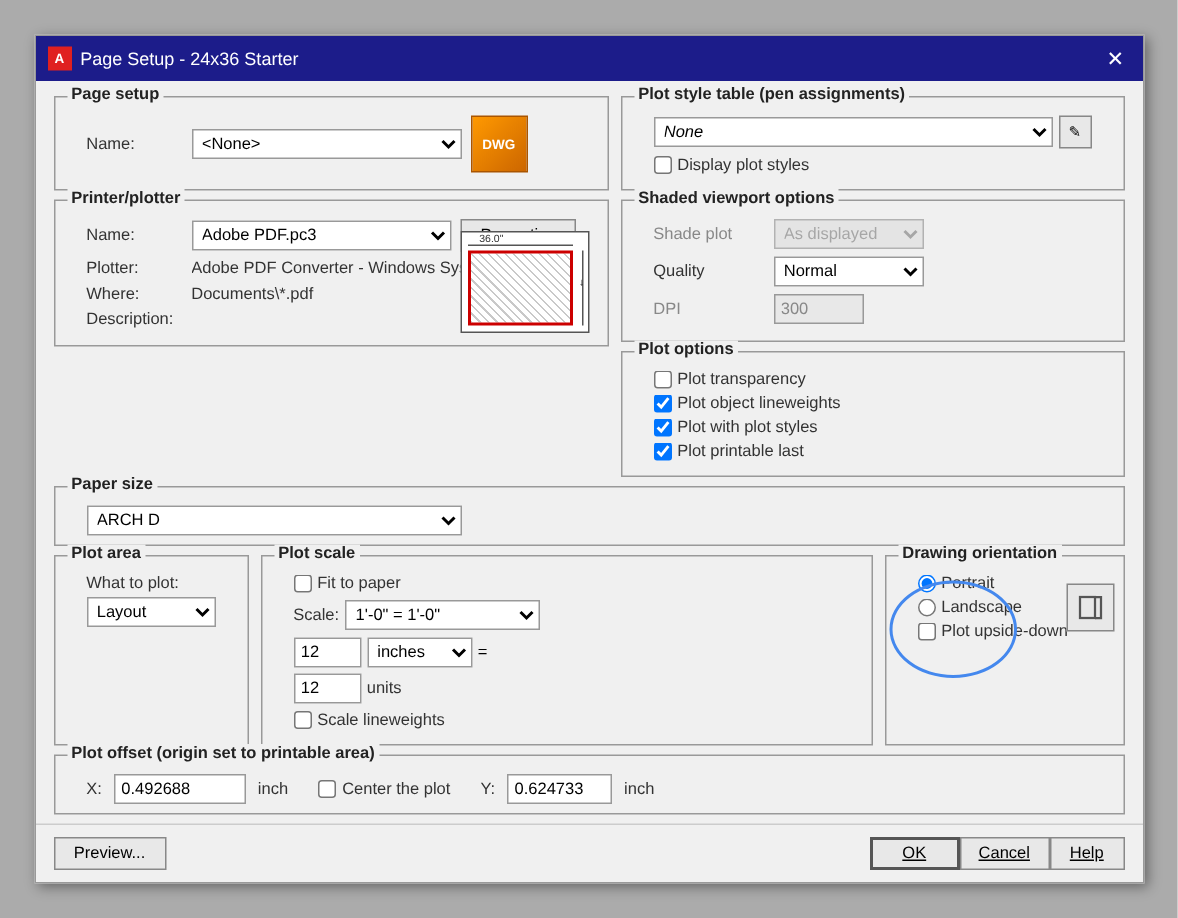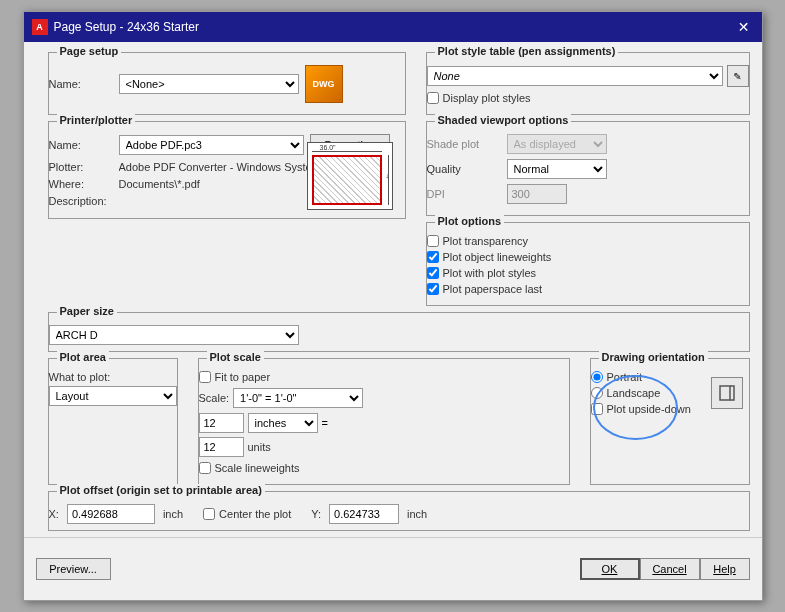--- a/index.html
+++ b/index.html
@@ -57,24 +57,23 @@
       font-size: 14px;
       cursor: pointer;
       width: 20px;
       height: 20px;
       display: flex;
       align-items: center;
       justify-content: center;
     }
     .section {
       border: 1px solid #999;
-      padding: 6px 0;
+      padding: 6px 21px;
       background: #f0f0f0;
       position: relative;
-      margin-left: 12px;
     }
     .section-title {
       position: absolute;
       top: -8px;
       left: 8px;
       background: #f0f0f0;
       padding: 0 3px;
       font-size: 11px;
       font-weight: bold;
       color: #222;
@@ -143,21 +142,21 @@
       height: 12px;
     }
     .radio-label {
       font-size: 11px;
       color: #333;
     }
     .bottom-bar {
       display: flex;
       justify-content: space-between;
       align-items: center;
-      padding: 20px 12px;
+      padding: 8px 12px;
       border-top: 1px solid #ccc;
       background: #f0f0f0;
     }
     .bottom-right {
       display: flex;
       gap: 0;
       text-decoration: underline;
     }
     .dwg-icon {
       width: 36px;
@@ -316,21 +315,21 @@
           <div class="checkbox-row">
             <input type="checkbox" id="plot-lineweights" checked="" style="">
             <label for="plot-lineweights" class="checkbox-label">Plot object lineweights</label>
           </div>
           <div class="checkbox-row">
             <input type="checkbox" id="plot-styles" checked="" style="">
             <label for="plot-styles" class="checkbox-label">Plot with plot styles</label>
           </div>
           <div class="checkbox-row">
             <input type="checkbox" id="plot-paperspace" checked="" style="">
-            <label for="plot-paperspace" class="checkbox-label">Plot paperspace last</label>
+            <label for="plot-paperspace" class="checkbox-label">Plot printable last</label>
           </div>
         </div>
       </div>
     </div>
 
     <div class="section" style="margin-bottom:6px; padding-top:12px;">
       <span class="section-title">Paper size</span>
       <select style="width:250px; height:20px; font-size:11px;">
         <option value="ARCH D">ARCH D</option>
       </select>

